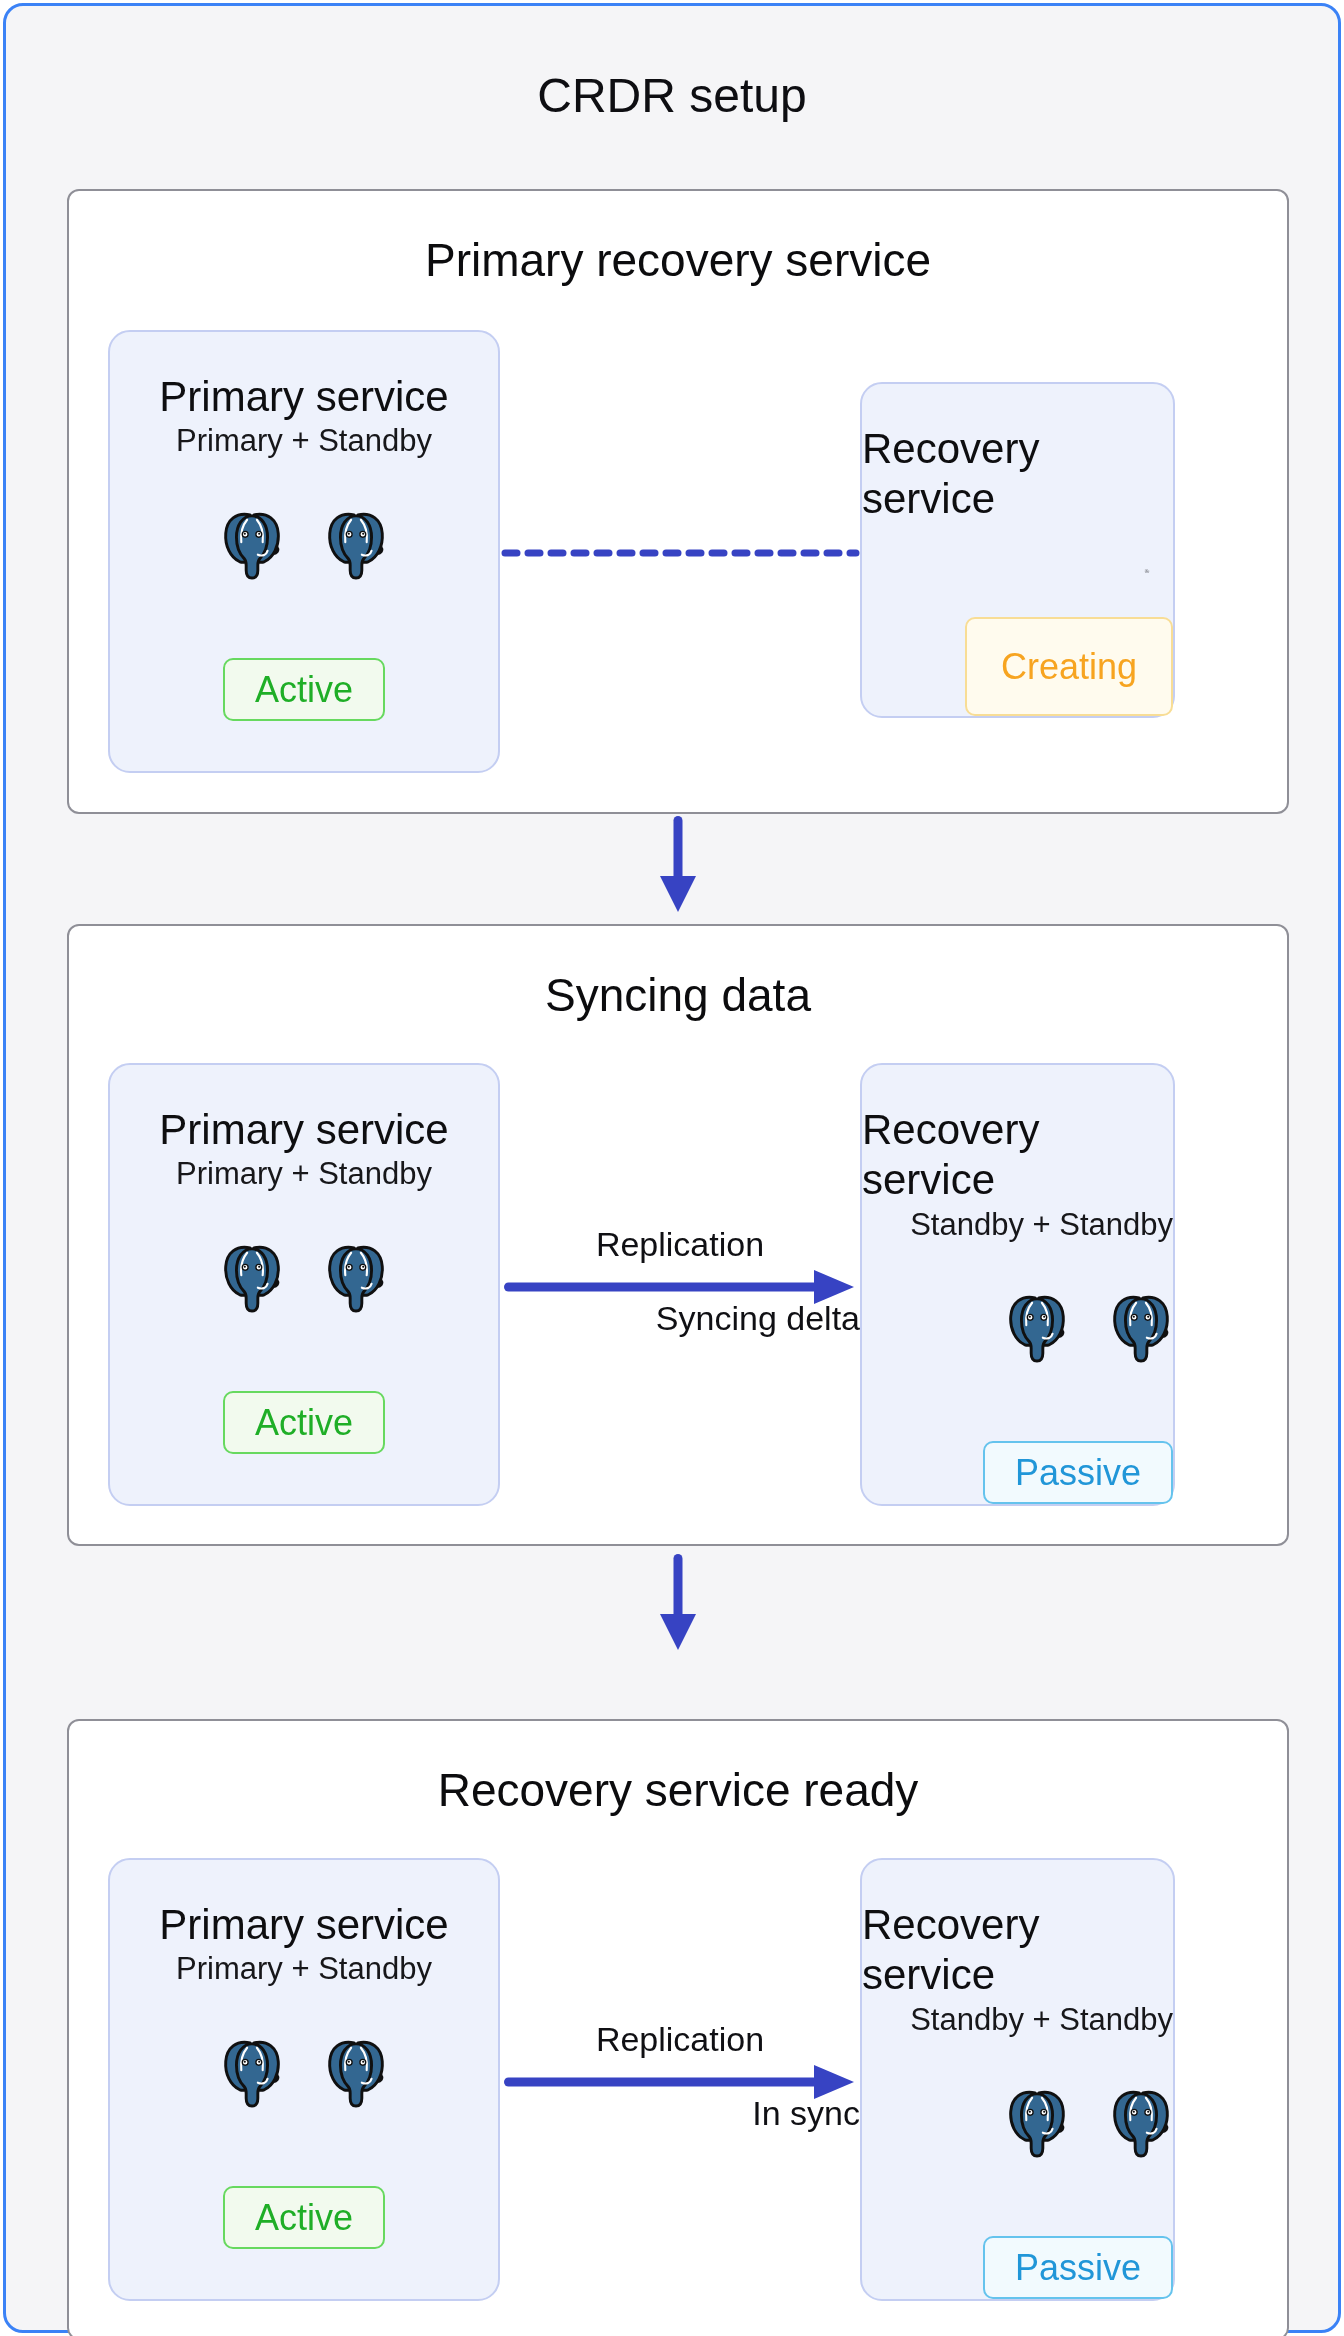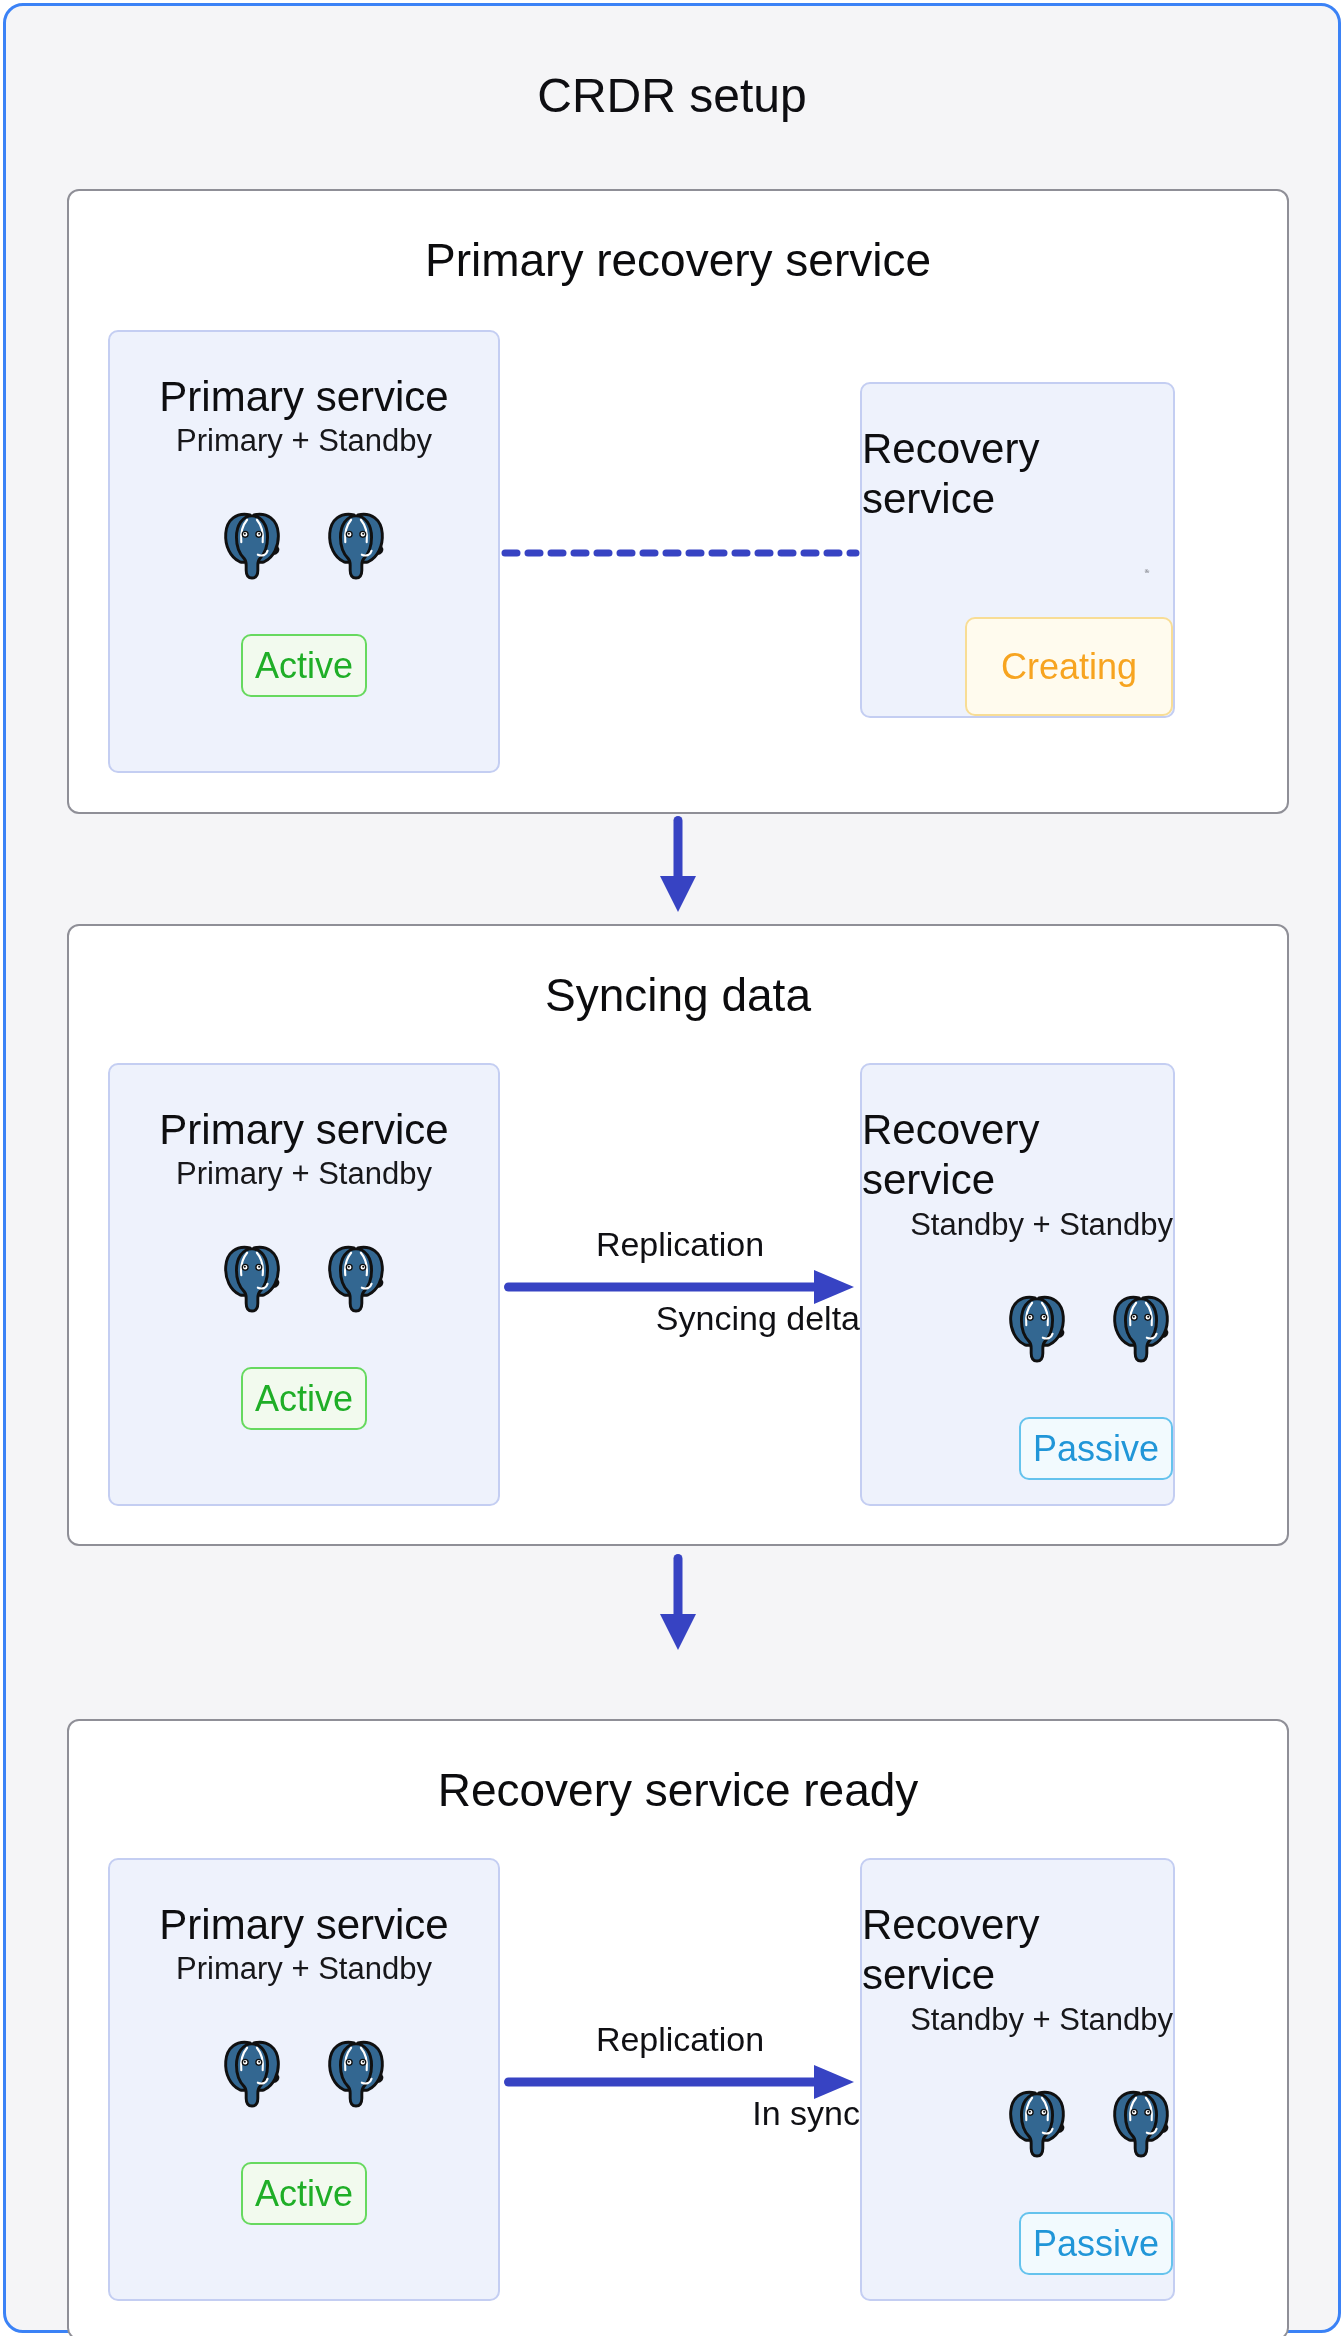--- a/index.html
+++ b/index.html
@@ -22,35 +22,35 @@
   }
   #panel-1{top:183px;height:625px;}
   #panel-2{top:918px;height:622px;}
   #panel-3{top:1713px;height:621px;}
   .panel-title{
     position:absolute;top:42px;left:0;width:100%;
     text-align:center;font-size:46px;color:#0c0c0e;
   }
   .svc-card{
     position:absolute;box-sizing:border-box;
-    background:#eef2fc;border:2px solid #c4cef2;border-radius:10px;
+    background:#eef2fc;border:2px solid #c4cef2;border-radius:22px;
     display:flex;flex-direction:column;align-items:center;
   }
   .card-left{left:39px;width:392px;}
   .card-right{left:791px;width:315px;align-items:flex-end;}
   #panel-1 .card-left{top:139px;height:443px;}
   #panel-1 .card-right{top:191px;height:336px;}
   #panel-2 .svc-card,#panel-3 .svc-card{top:137px;height:443px;}
   .svc-title{margin-top:40px;font-size:42px;line-height:1.2;color:#0e0e10;}
   .svc-sub{font-size:31px;line-height:1.2;color:#17171a;}
   .pg-row{margin-top:50px;display:flex;gap:40px;height:70px;}
   .pg-icon{width:64px;height:70px;}
   .badge{
-    display:inline-block;box-sizing:border-box;margin-top:54px;
-    padding:7px 12px;border-radius:10px;border:2px solid;
+    display:inline-block;box-sizing:border-box;margin-top:78px;
+    padding:7px 30px;border-radius:10px;border:2px solid;
     font-size:36px;line-height:1.25;
   }
   .badge-active{color:#1fae27;border-color:#67d95f;background:#f2faee;}
   .badge-creating{color:#f7a420;border-color:#f8dd95;background:#fffbee;margin-top:44px;padding:25px 34px;}
   .badge-passive{color:#2196d8;border-color:#65c3ed;background:#f2fafe;}
   .spinner{margin-top:44px;width:52px;height:52px;}
   .dashed-line{position:absolute;left:431px;top:356px;width:361px;height:12px;}
   .repl-group{position:absolute;left:431px;top:299px;width:360px;height:130px;}
   .repl-top{position:absolute;top:0;width:100%;text-align:center;font-size:34px;color:#101014;}
   .repl-arrow{position:absolute;top:42px;left:4px;width:352px;height:40px;}

